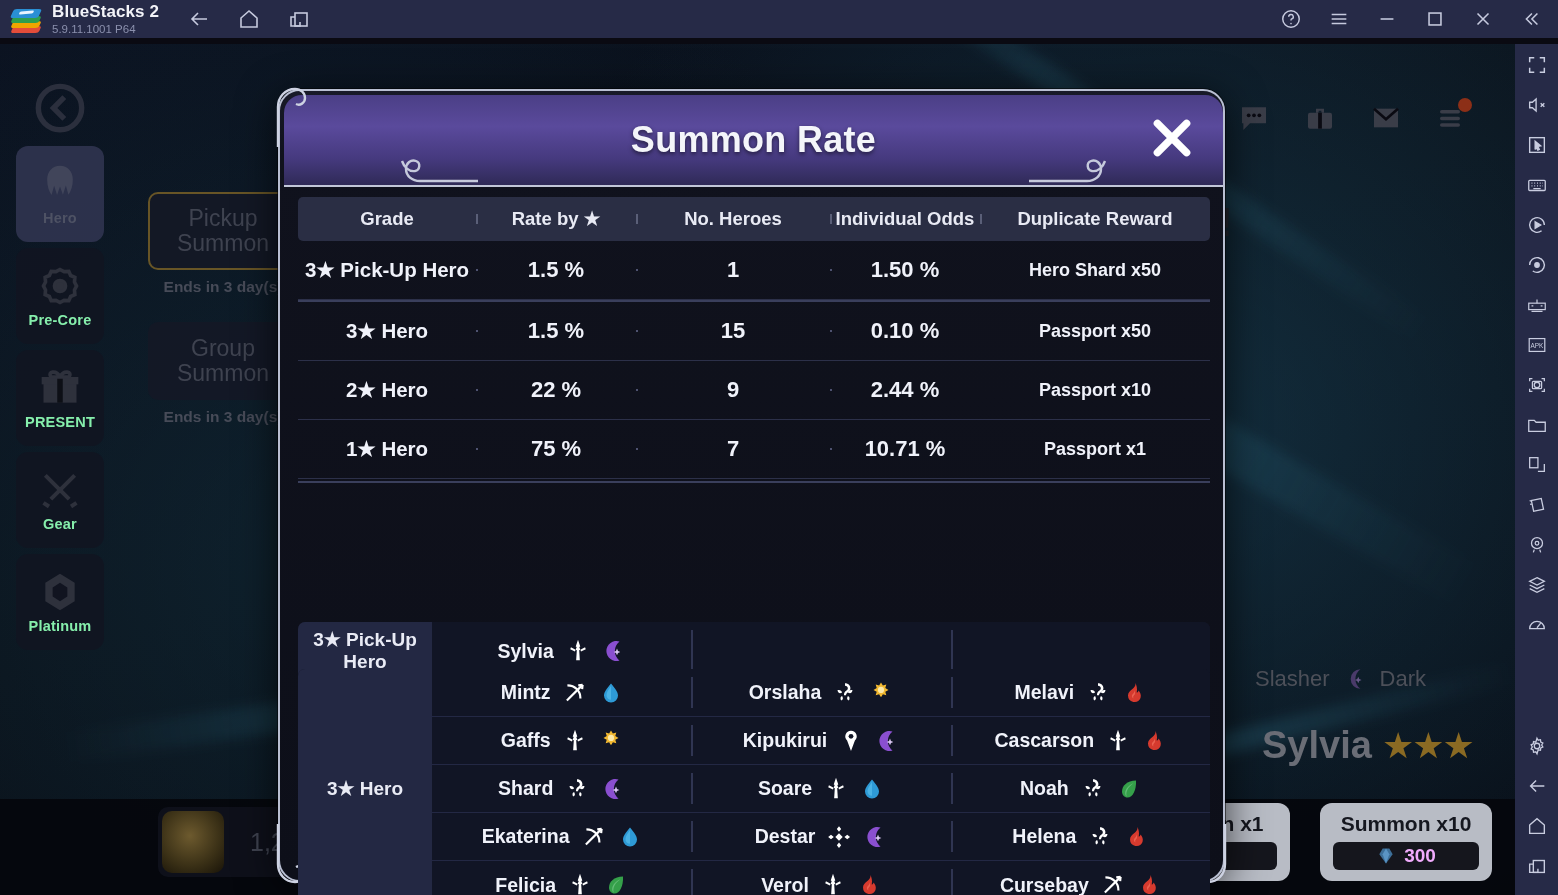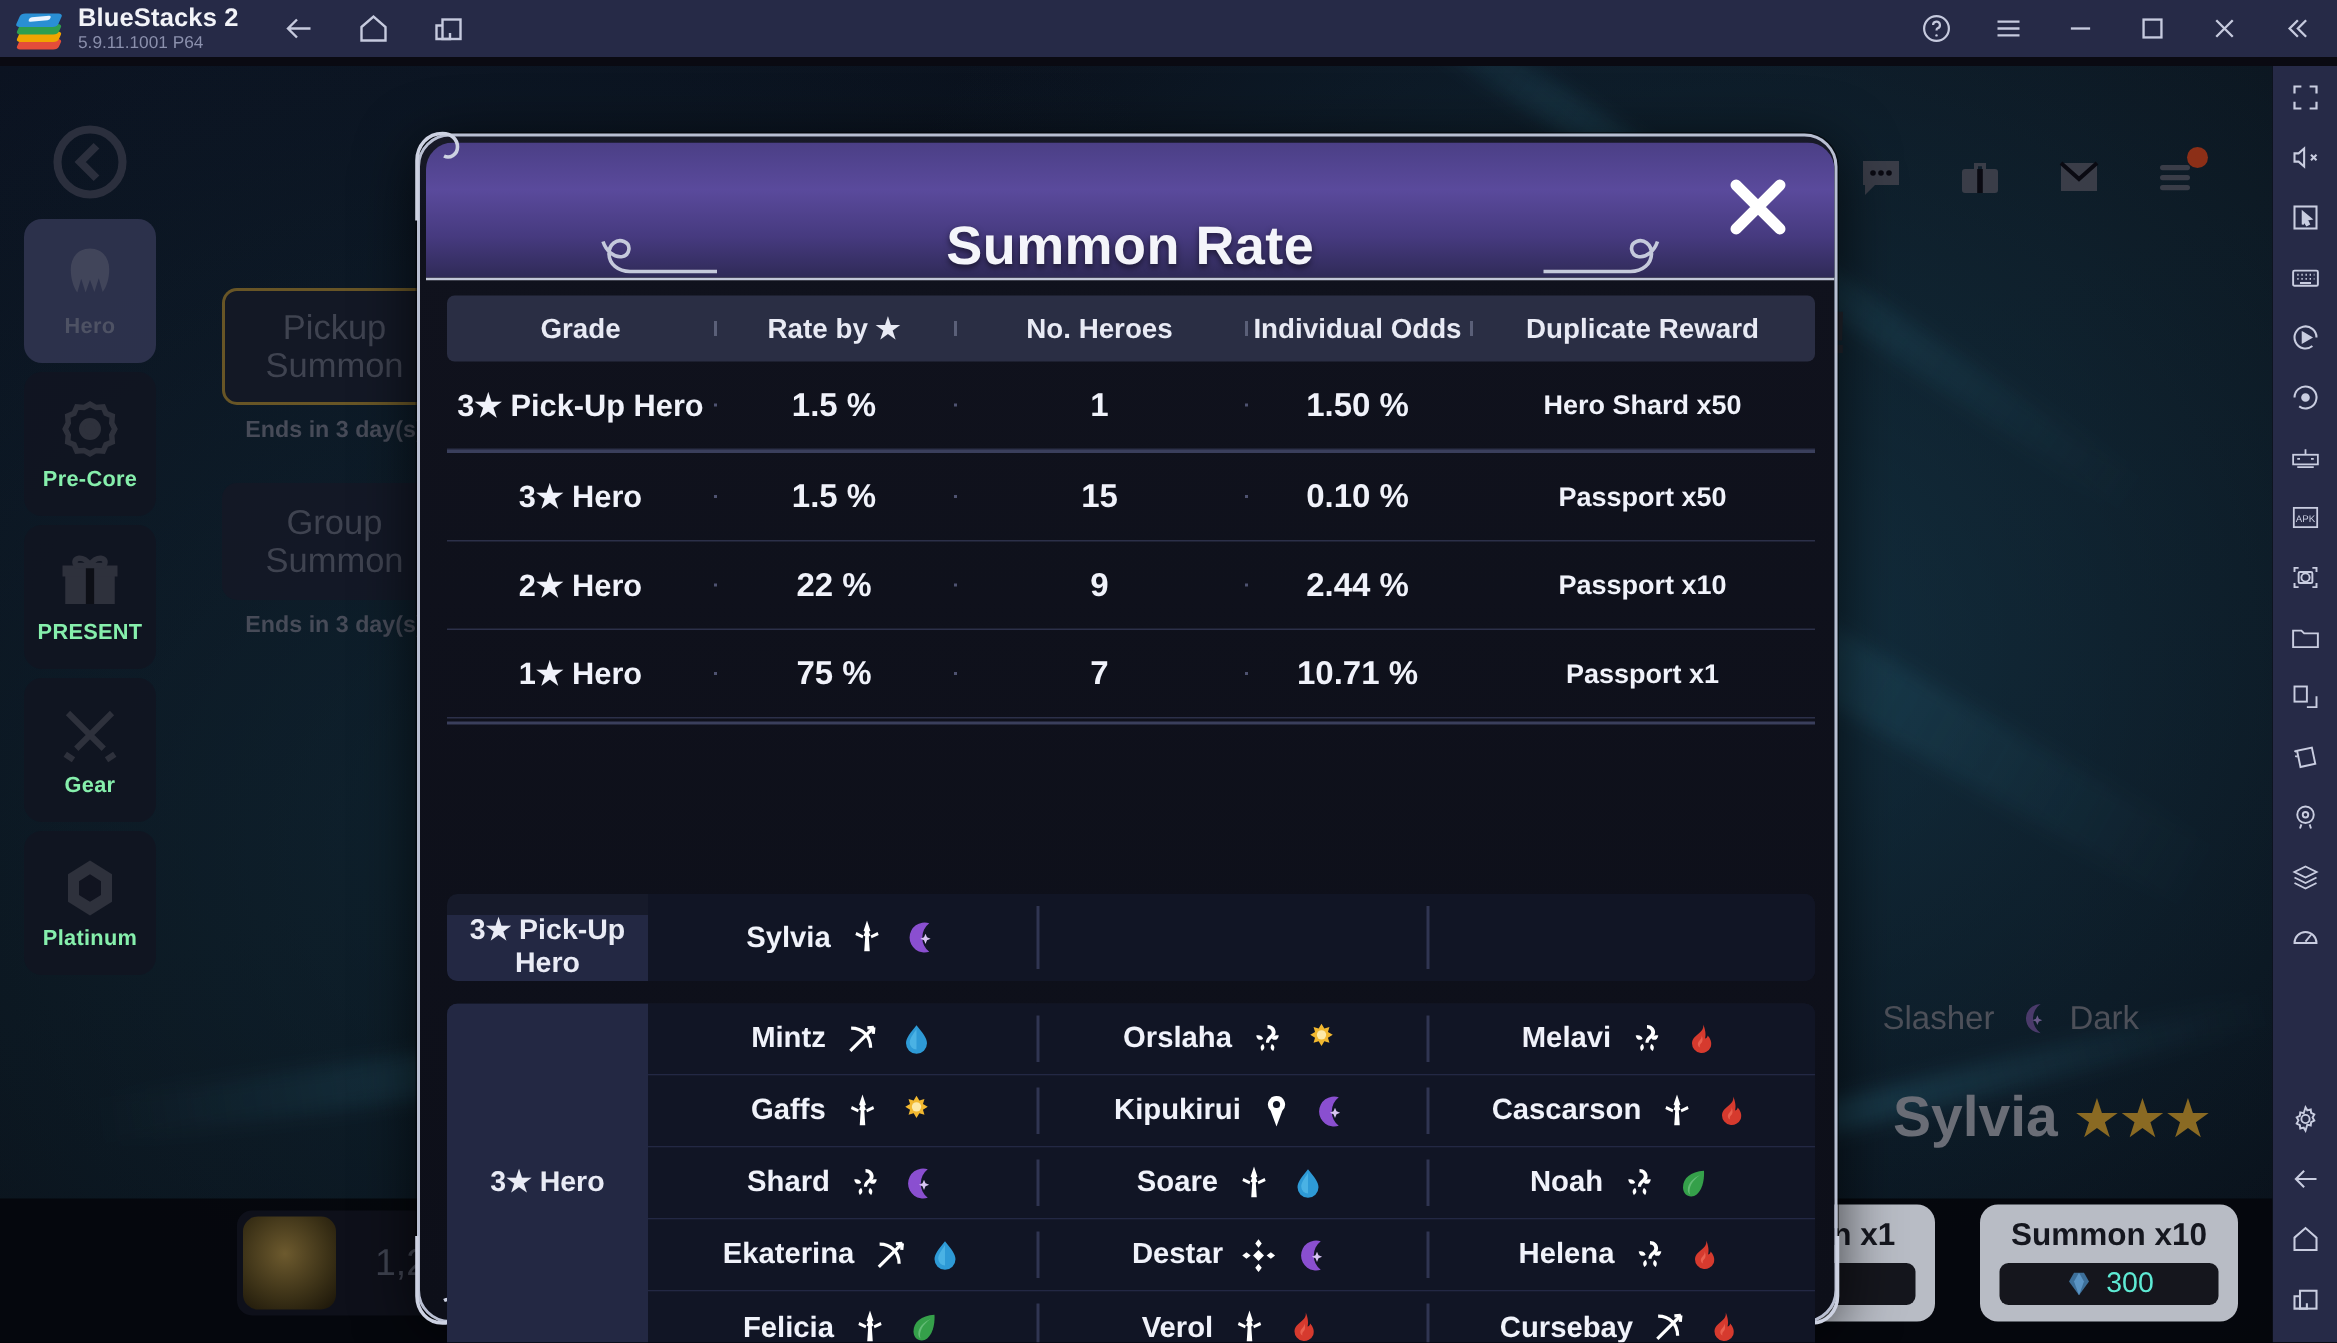--- a/index.html
+++ b/index.html
@@ -127,36 +127,36 @@
   .bb-num{ color:#3f4350; font-size:25px; margin-left:26px;}
   .bb-num2{ color:#3f4350; font-size:25px; margin-left:120px;}
   .summon-btn{ position:absolute; bottom:14px; border-radius:12px; background:rgba(225,228,238,.82);
      display:flex; flex-direction:column; align-items:center; justify-content:center;}
   .sb1{ left:1118px; width:172px; height:78px;}
   .sb2{ left:1320px; width:172px; height:78px;}
   .summon-btn .sbt{ color:#15171f; font-size:21px; font-weight:bold; margin-top:-2px;}
   .summon-btn .sbcost{ margin-top:6px; width:146px; height:28px; border-radius:6px;
     background:#15161d; display:flex; align-items:center; justify-content:center; gap:8px;}
   .summon-btn .sbcost .gemi{ width:20px;height:22px;}
-  .summon-btn .sbcost .c{ color:#5eead4; font-size:19px; font-weight:normal;}
+  .summon-btn .sbcost .c{ color:#f0abfc; font-size:19px; font-weight:bold;}
 
   
   .modal {
     position:absolute; left:278px; top:45px; width:947px; height:793px;
     border-radius: 22px;
     background: linear-gradient(180deg,#181a28 0%, #10121d 8%, #0d0f19 100%);
     border: 2px solid #b9bfd2;
     box-shadow: 0 0 0 1px rgba(0,0,0,.5), 0 8px 40px rgba(0,0,0,.7);
   }
   .modal-head{
     position:absolute; left:4px; top:4px; width:939px; height:92px;
     border-radius:18px 18px 0 0;
     background: linear-gradient(180deg,#4b3f86 0%, #5a4a9c 35%, #463a7f 70%, #2f2a57 100%);
     border-bottom:2px solid #c2c7d8;
-    display:flex; align-items:flex-end; justify-content:center;
+    display:flex; align-items:center; justify-content:center;
   }
   .modal-title{ color:#f4f5fa; font-size:36px; font-weight:bold; letter-spacing:.3px;
     text-shadow: 0 2px 4px rgba(0,0,0,.55); }
   .flourish{ position:absolute; bottom:2px; width:86px; height:46px; color:#cdd2e2; opacity:.95;}
   .fl-l{ left:110px; } .fl-r{ right:110px; transform: scaleX(-1); }
   .corner{ position:absolute; width:54px;height:64px;color:#cdd2e2;}
   .c-tl{ left:-8px; top:-6px;} .c-bl{ left:-8px; bottom:-6px; transform: scaleY(-1);}
   .c-br{ right:-8px; bottom:-6px; transform: scale(-1,-1);}
   .modal-close{ position:absolute; right:26px; top:22px; width:50px;height:50px; color:#fff; }
 
@@ -181,21 +181,21 @@
 
   
   .band {
     position:absolute; left:18px; width:912px; border-radius:7px;
     background:#161a2a; display:flex; overflow:hidden;
   }
   .band-label{ width:134px; flex:none; display:flex; align-items:center; justify-content:center;
     text-align:center; color:#e9ebf5; font-size:19px; font-weight:bold; line-height:1.15;
     background:#232843; }
   .band-body{ flex:1; }
-  .band-pick{ top:505px; height:58px;align-items:flex-end; }
+  .band-pick{ top:531px; height:58px; }
   .band-list{ top:578px; height:240px; }
 
   .hrow{ display:flex; height:48px; border-bottom:1px solid #232844; }
   .hrow:last-child{ border-bottom:none; }
   .hcell{ flex:1; display:flex; align-items:center; justify-content:center; gap:11px;
     position:relative; background:#111525; }
   .hcell + .hcell::before{ content:""; position:absolute; left:0; top:8px; bottom:8px; width:2px;
     background:#303552; }
   .hcell .hname{ color:#f0f2fa; font-size:19.5px; font-weight:bold; }
   .hcell.empty .hname{ visibility:hidden; }

